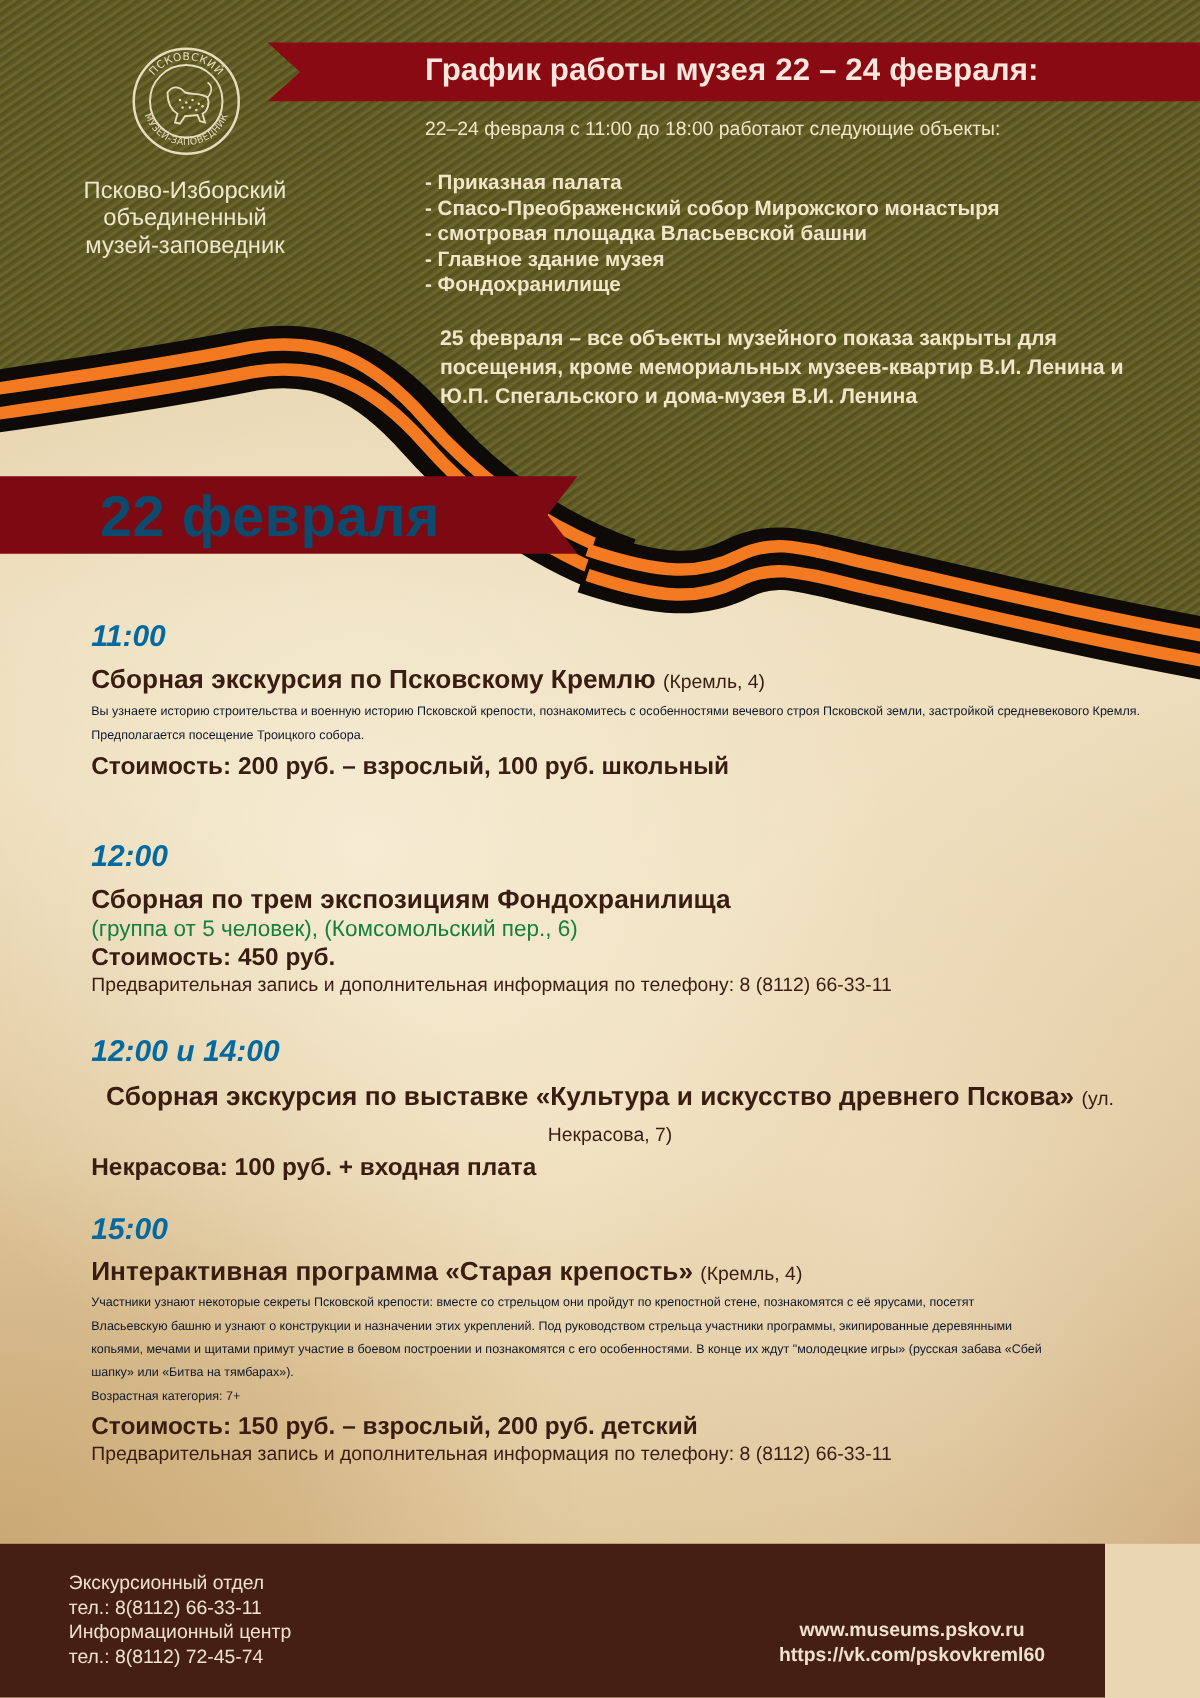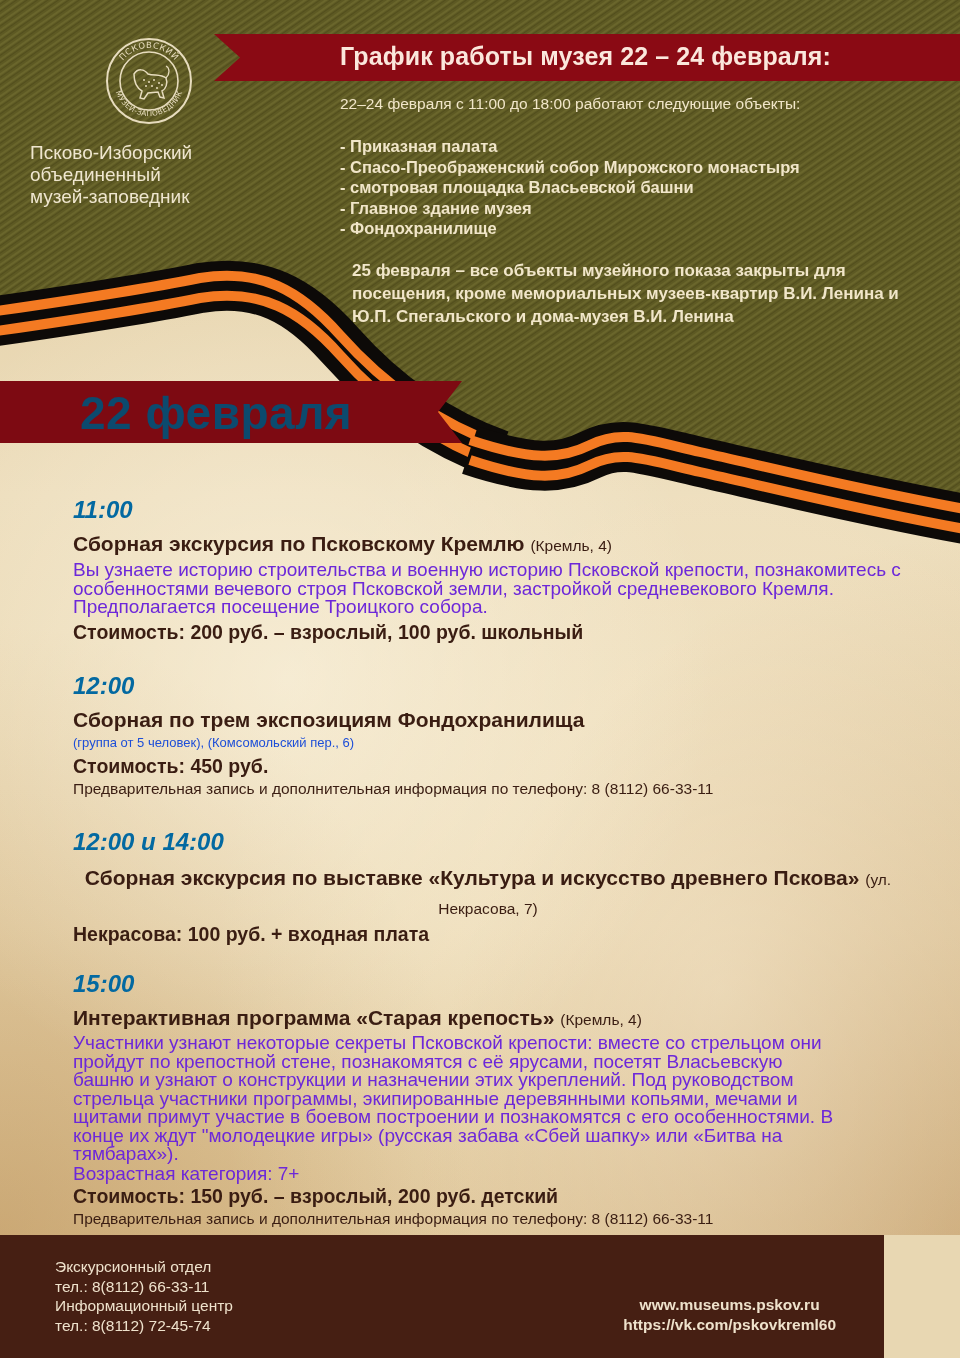--- a/index.html
+++ b/index.html
@@ -14,21 +14,21 @@
       radial-gradient(ellipse at 100% 100%, rgba(170,120,60,0.45) 0%, rgba(170,120,60,0) 40%),
       radial-gradient(ellipse at 0% 100%, rgba(170,120,60,0.35) 0%, rgba(170,120,60,0) 35%),
       linear-gradient(180deg, #e2cda2 0%, #ecdcba 40%, #e9d6ae 75%, #dcc293 100%);
   }
   .olive-bg { position: absolute; left: 0; top: 0; width: 960px; height: 560px; }
 
   
   .logo { position: absolute; left: 104px; top: 36px; width: 90px; height: 90px; }
   .org-name {
     position: absolute; left: 30px; top: 142px; width: 236px;
-    color: #efe6cf; font-size: 19px; line-height: 22px; text-align: left;
+    color: #efe6cf; font-size: 19px; line-height: 22px; text-align: center;
   }
   .top-banner-title {
     position: absolute; left: 340px; top: 42px;
     color: #fbe7dc; font-size: 25px; font-weight: bold; letter-spacing: 0.1px; white-space: nowrap;
   }
   .hours-intro {
     position: absolute; left: 340px; top: 95px; color: #f1e6c9; font-size: 15.5px; font-weight: normal; white-space: nowrap;
   }
   .objects-list { position: absolute; left: 340px; top: 136px; margin: 0; padding: 0; list-style: none; }
   .objects-list li { color: #f1e6c9; font-size: 16.5px; font-weight: bold; line-height: 20.5px; white-space: nowrap; }
@@ -40,22 +40,22 @@
     position: absolute; left: 80px; top: 386px;
     color: #0c4a6e; font-size: 46px; font-weight: bold; letter-spacing: 0.5px; white-space: nowrap;
   }
 
   
   .events { position: absolute; left: 73px; top: 0; width: 860px; }
   .event { position: absolute; left: 0; width: 860px; }
   .ev-time { color: #0369a1; font-size: 24px; font-weight: bold; line-height: 36px; white-space: nowrap; font-style: italic; }
   .ev-title { color: #3a1d12; font-size: 21px; font-weight: bold; line-height: 24px; }
   .ev-addr { font-weight: normal; font-size: 15.5px; }
-  .ev-sub { color: #1d4ed8; font-size: 13px; line-height: 18px; }
-  .ev-desc { color: #6d28d9; font-size: 19px; line-height: 18.5px; }
+  .ev-sub { color: #15803d; font-size: 18px; line-height: 18px; }
+  .ev-desc { color: #0f172a; font-size: 10px; line-height: 18.5px; }
   .ev-price { color: #3a1d12; font-size: 19.5px; font-weight: bold; line-height: 24px; }
   .ev-note { color: #3a1d12; font-size: 15.5px; line-height: 20px; }
 
   
   .footer { position: absolute; left: 0; top: 1235px; width: 884px; height: 123px; background: #461f13; }
   .footer-left { position: absolute; left: 55px; top: 22px; color: #efe2cc; font-size: 15.5px; line-height: 19.5px; }
   .footer-right { position: absolute; right: 48px; top: 60px; color: #efe2cc; font-size: 15.5px; line-height: 19.5px; text-align: center; font-weight: bold; }
   .footer a { color: inherit; text-decoration: none; display: block; }
 </style>
 </head>

